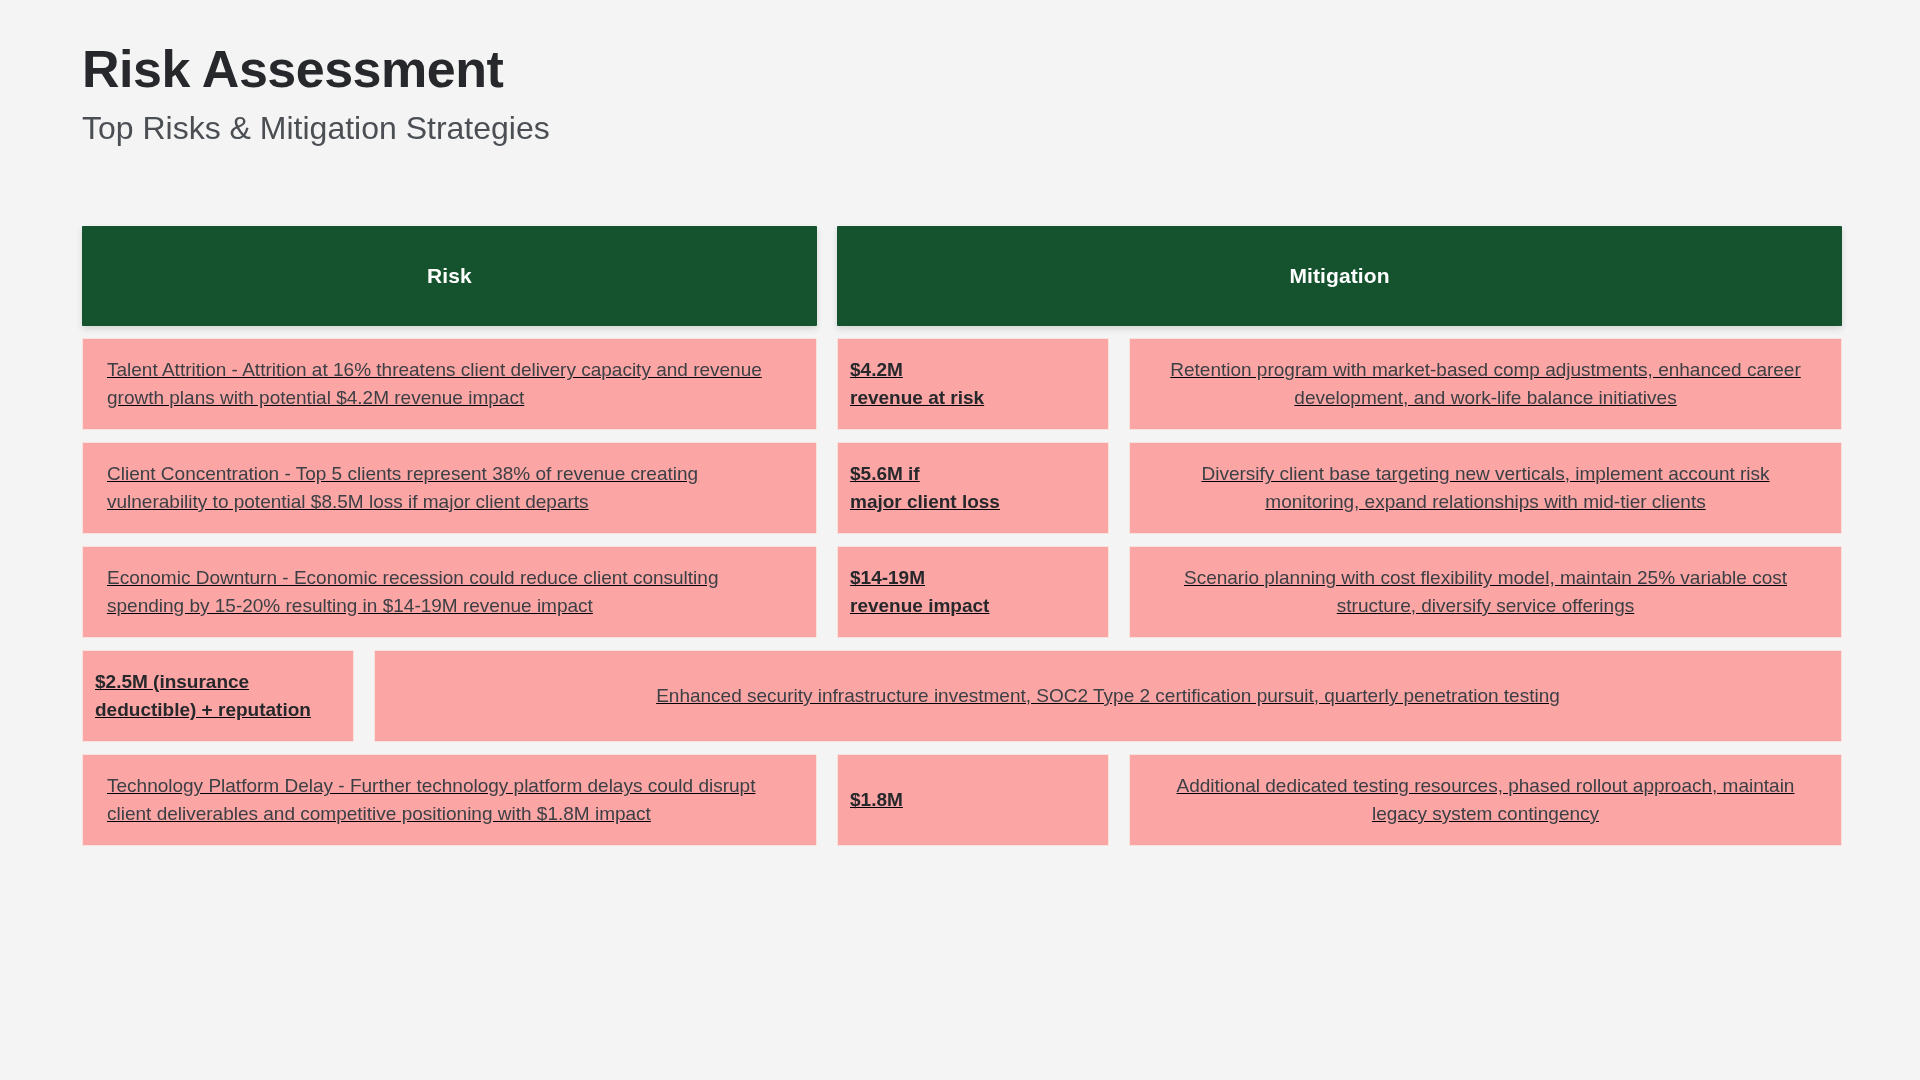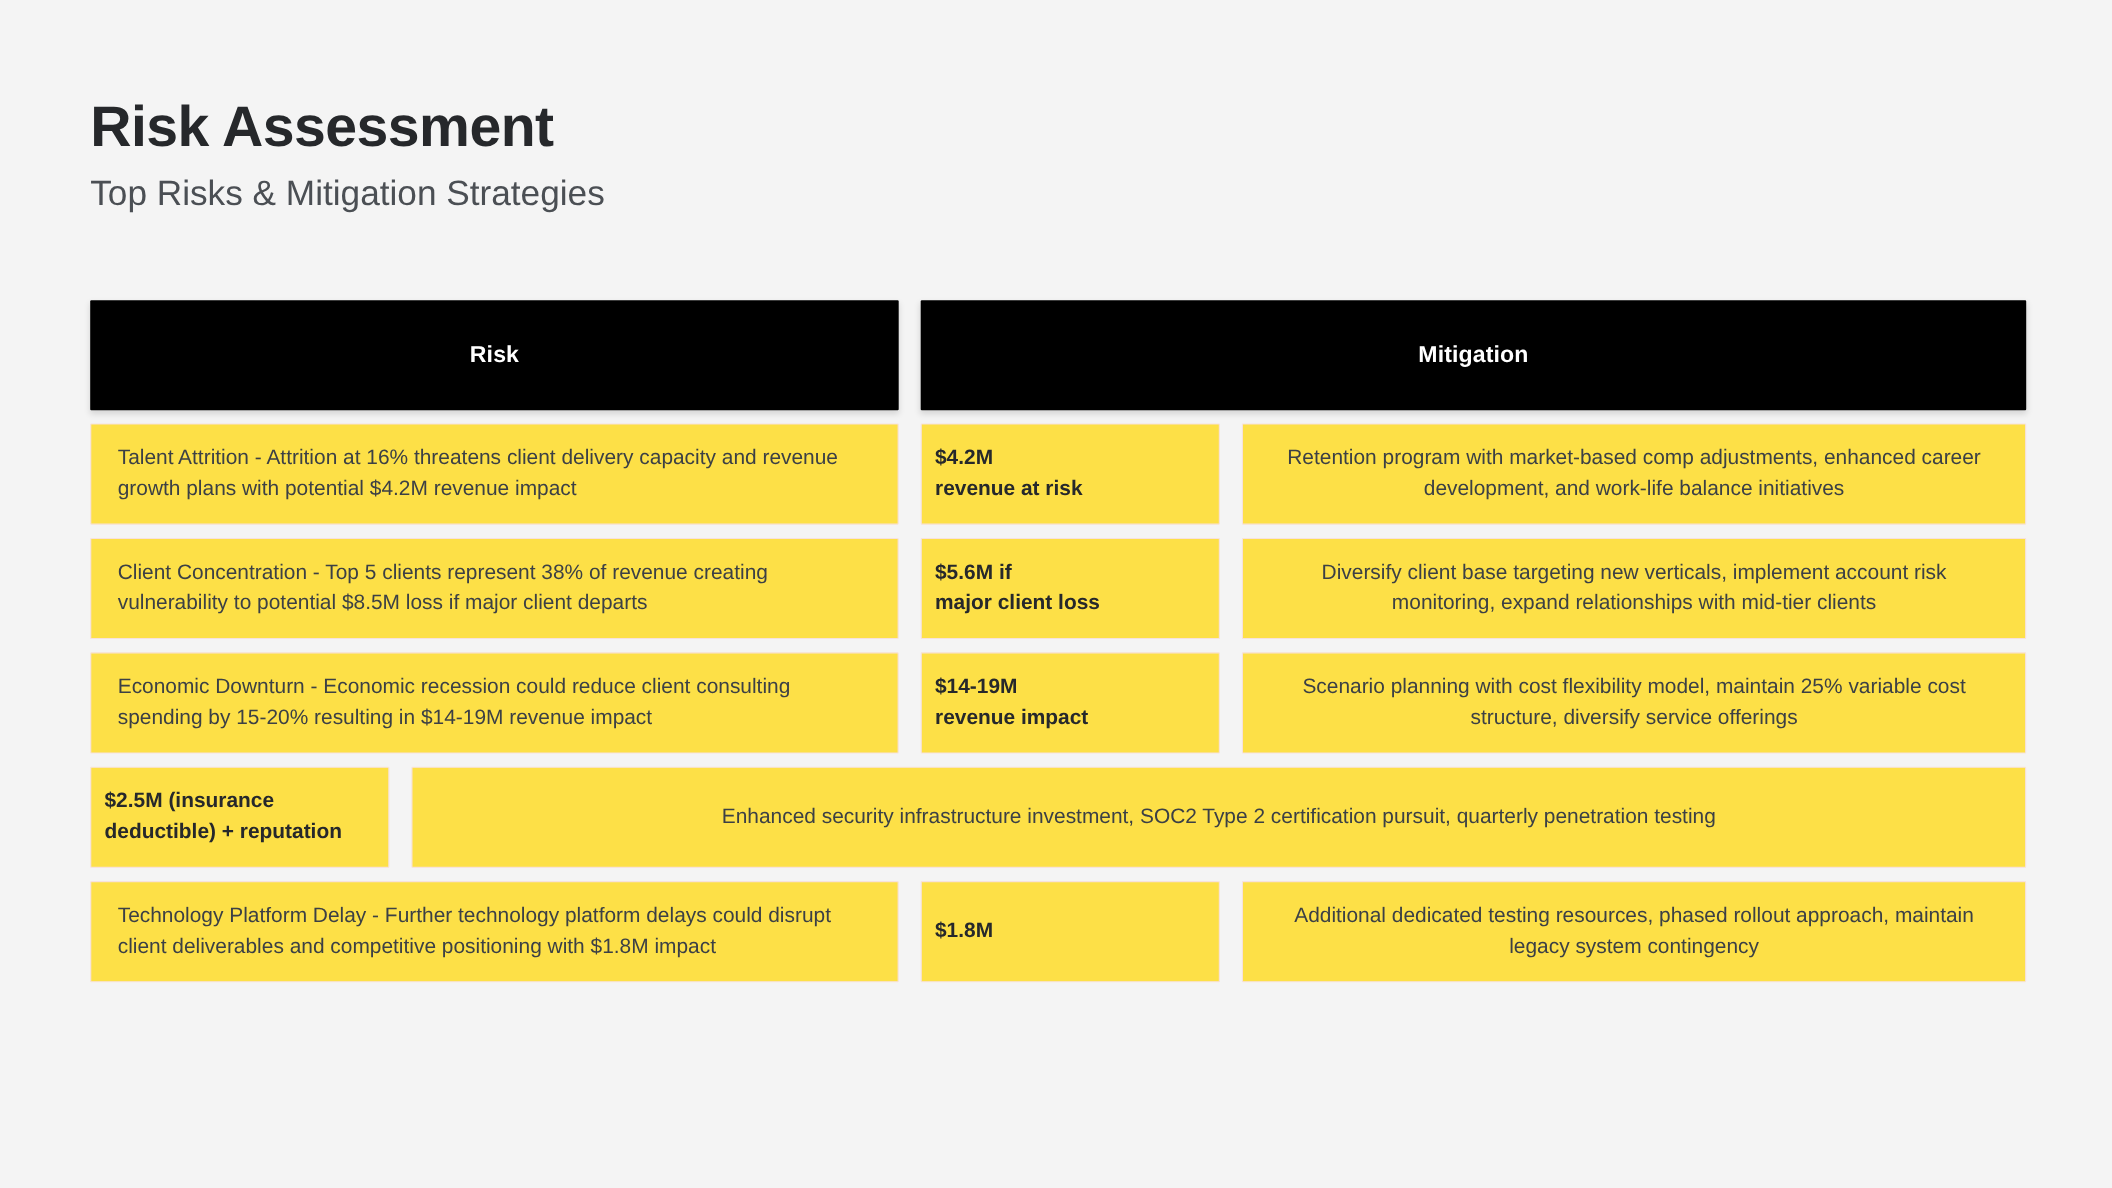--- a/index.html
+++ b/index.html
@@ -14,21 +14,20 @@
     background: #f4f4f4;
     font-family: "Liberation Sans", sans-serif;
     -webkit-font-smoothing: antialiased;
   }
 
   .slide {
     position: relative;
     width: 1920px;
     height: 784px;
     padding: 0;
-    margin-top: 47px;
   }
 
   
   .page-header {
     position: absolute;
     left: 82px;
     top: 40px;
     width: 1760px;
   }
 
@@ -66,44 +65,45 @@
   }
 
   .col-risk      { flex: 0 0 735px; }
   .col-impact    { flex: 0 0 272px; }
   .col-mitigation{ flex: 1 1 auto; text-align: center; }
 
   
   .head-row { gap: 20px; }
 
   .head-cell {
-    background: #000000;
+    background: #14532d;
     height: 100px;
     display: flex;
     align-items: center;
     justify-content: center;
     box-shadow: 0 3px 6px rgba(0,0,0,0.13);
     border-radius: 1px;
   }
 
   .head-cell span {
     color: #ffffff;
     font-size: 21px;
     font-weight: 700;
     letter-spacing: 0.1px;
   }
 
   
   .cell {
-    background: #fde047;
+    background: #fca5a5;
     border: 1px solid #f7e2dc;
     min-height: 92px;
     display: flex;
     align-items: center;
     border-radius: 1px;
+    text-decoration: underline;
   }
 
   .cell-text {
     font-size: 19px;
     line-height: 1.46;
     color: #3c4045;
     padding: 0 24px;
     width: 100%;
   }
 

